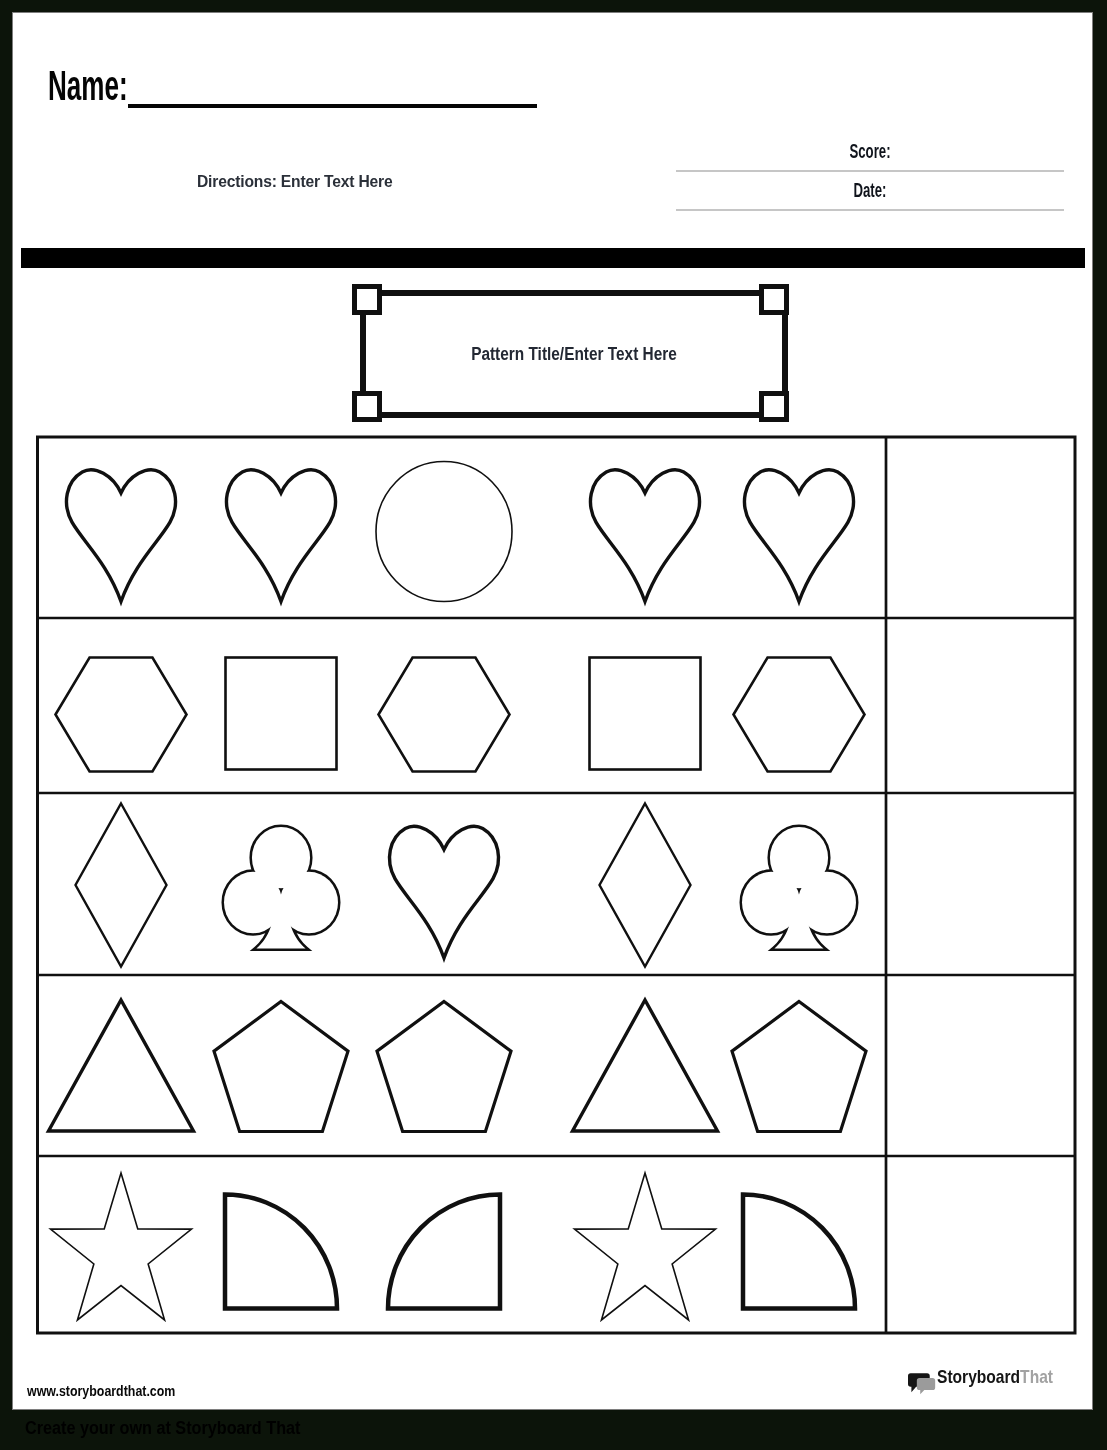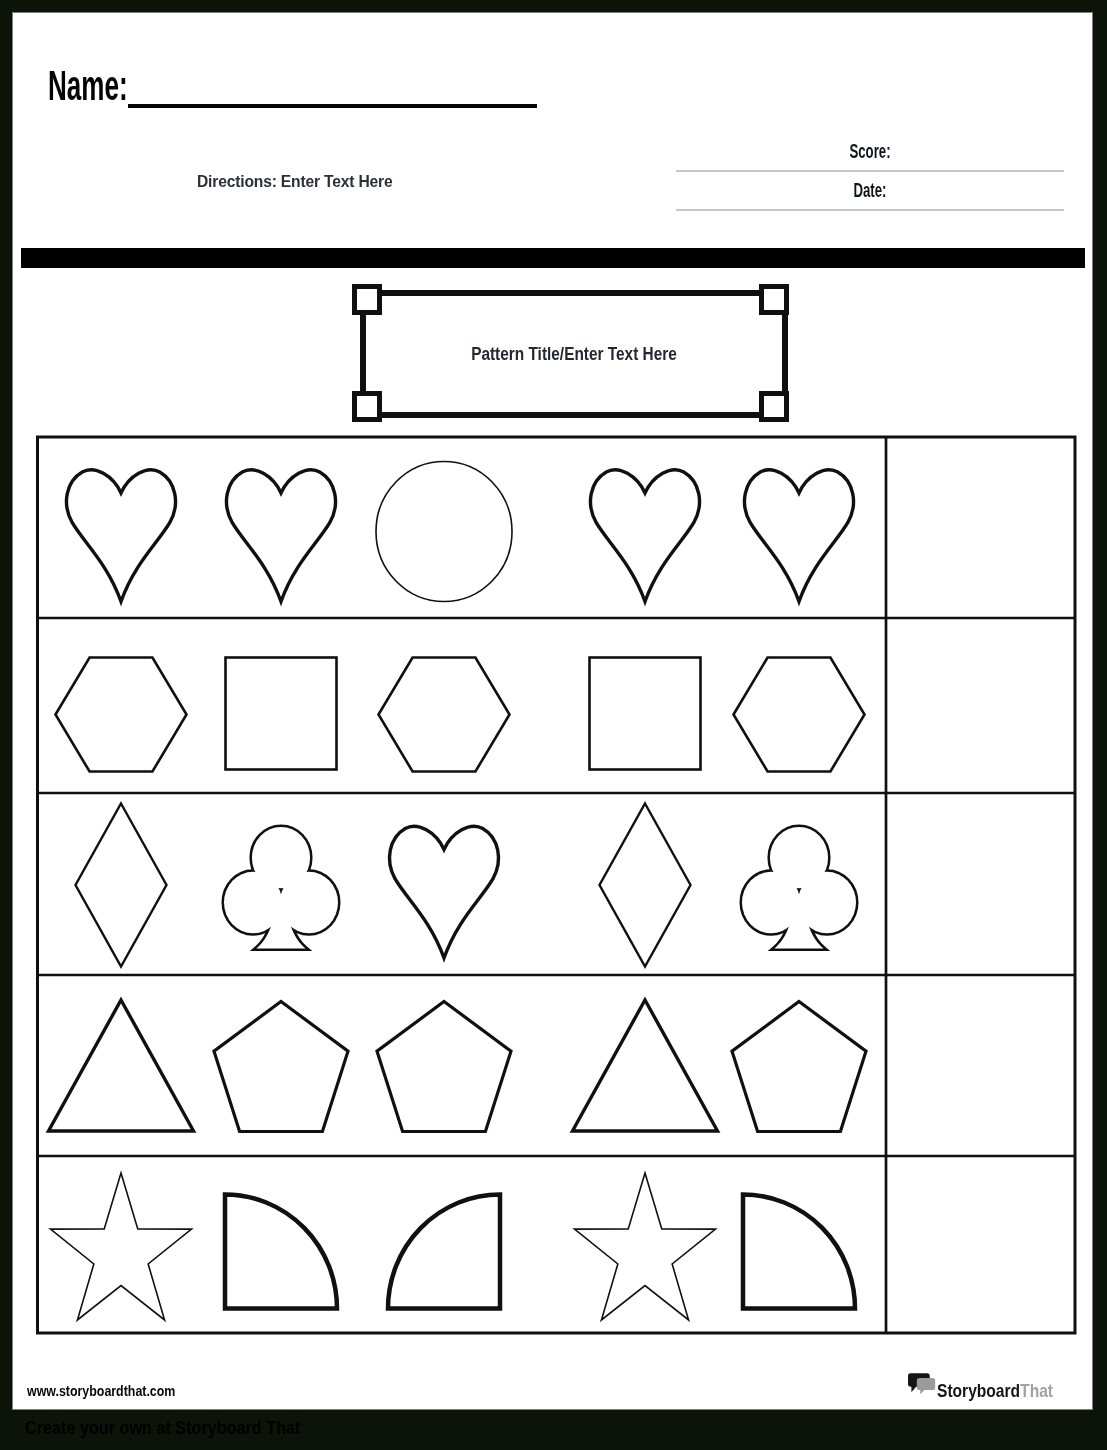--- a/index.html
+++ b/index.html
@@ -46,21 +46,21 @@
   }
   .c-tl{left:352px;top:284px;}
   .c-tr{left:759px;top:284px;}
   .c-bl{left:352px;top:391px;}
   .c-br{left:759px;top:391px;}
   #grid-svg{position:absolute;left:0;top:0;}
   .website{
     left:27px;top:1382px;font-size:15.5px;font-weight:bold;color:#090909;
     transform:scaleX(0.8);transform-origin:0 0;white-space:nowrap;
   }
-  .logo{left:908px;top:1366px;width:170px;height:36px;display:flex;align-items:flex-end;}
+  .logo{left:908px;top:1366px;width:170px;height:36px;display:flex;align-items:flex-start;}
   .logo-text{font-size:19px;font-weight:bold;white-space:nowrap;transform:scaleX(0.82);transform-origin:0 50%;}
   .logo-text .primary{color:#151515;}
   .logo-text .secondary{color:#a2a2a2;}
   .banner-text{
     left:25px;top:1418px;font-size:18px;font-weight:bold;color:#000000;
     transform:scaleX(0.9);transform-origin:0 0;white-space:nowrap;
   }
 </style>
 </head>
 <body>

